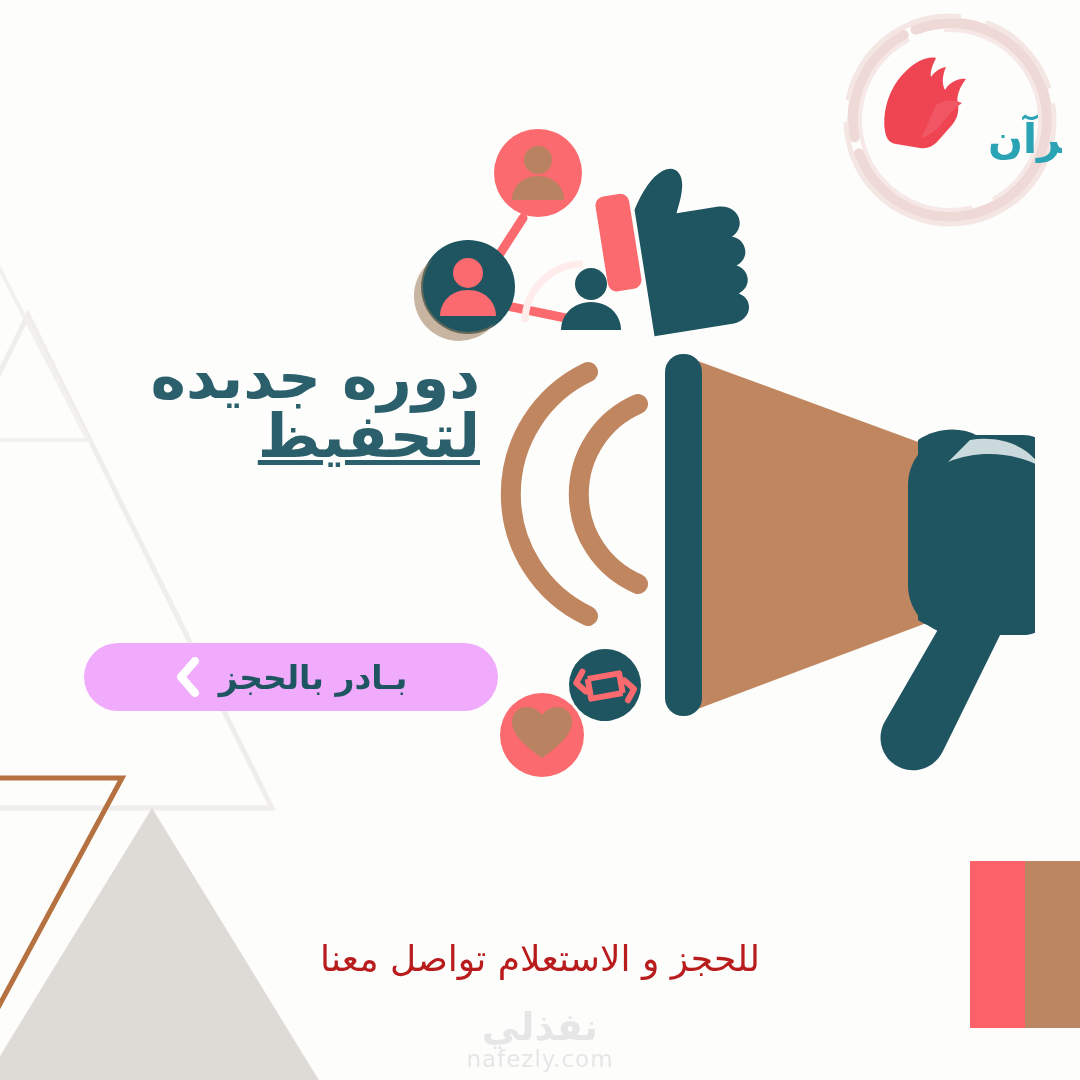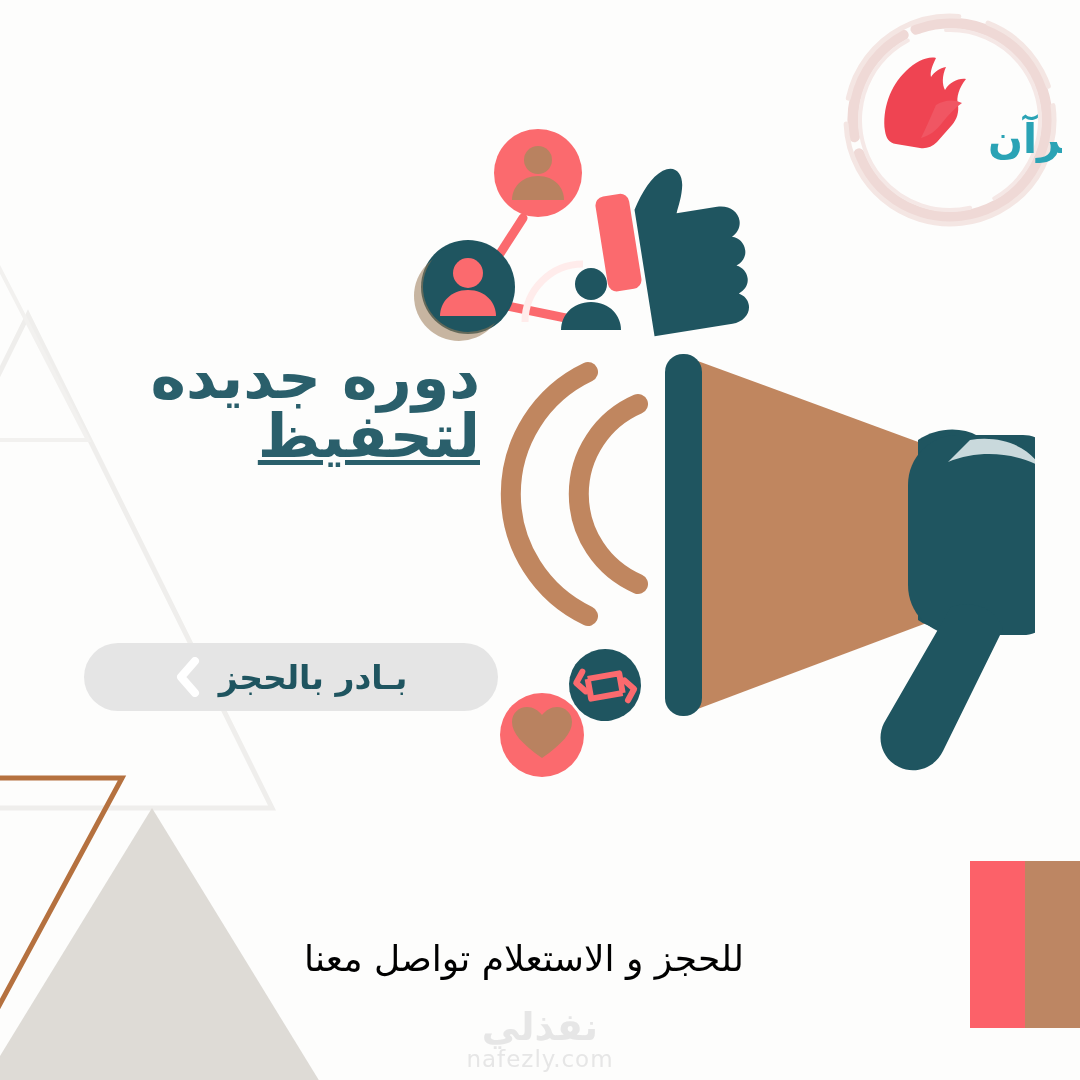--- a/index.html
+++ b/index.html
@@ -39,39 +39,39 @@
     font-weight:bold;
     letter-spacing:-1px;
     white-space:nowrap;
   }
   #headline .hl.l2{ text-decoration:underline; text-underline-offset:3px; text-decoration-thickness:5px;}
 
   
   #cta{
     position:absolute;left:84px;top:643px;
     width:414px;height:68px;
-    background:#e5e5e5;
+    background:#f0abfc;
     border-radius:34px;
     display:flex;align-items:center;justify-content:center;
     gap:18px;
     direction:rtl;
     box-sizing:border-box;
     padding:0 26px;
   }
   #cta .cta-text{
     color:#1f5560;font-size:33px;font-weight:bold;
     white-space:nowrap;letter-spacing:1px;
   }
   #cta .chev{width:26px;height:40px;flex:0 0 auto;}
 
   
   #bottom-line{
-    position:absolute;right:136px;top:938px;width:840px;
+    position:absolute;right:120px;top:938px;width:840px;
     text-align:center;direction:rtl;
-    color:#000000;
+    color:#b91c1c;
     font-size:36px;
     letter-spacing:0px;
     white-space:nowrap;
   }
 
   
   #watermark{
     position:absolute;left:0;right:0;top:1008px;
     text-align:center;
     color:#e6e6e6;

